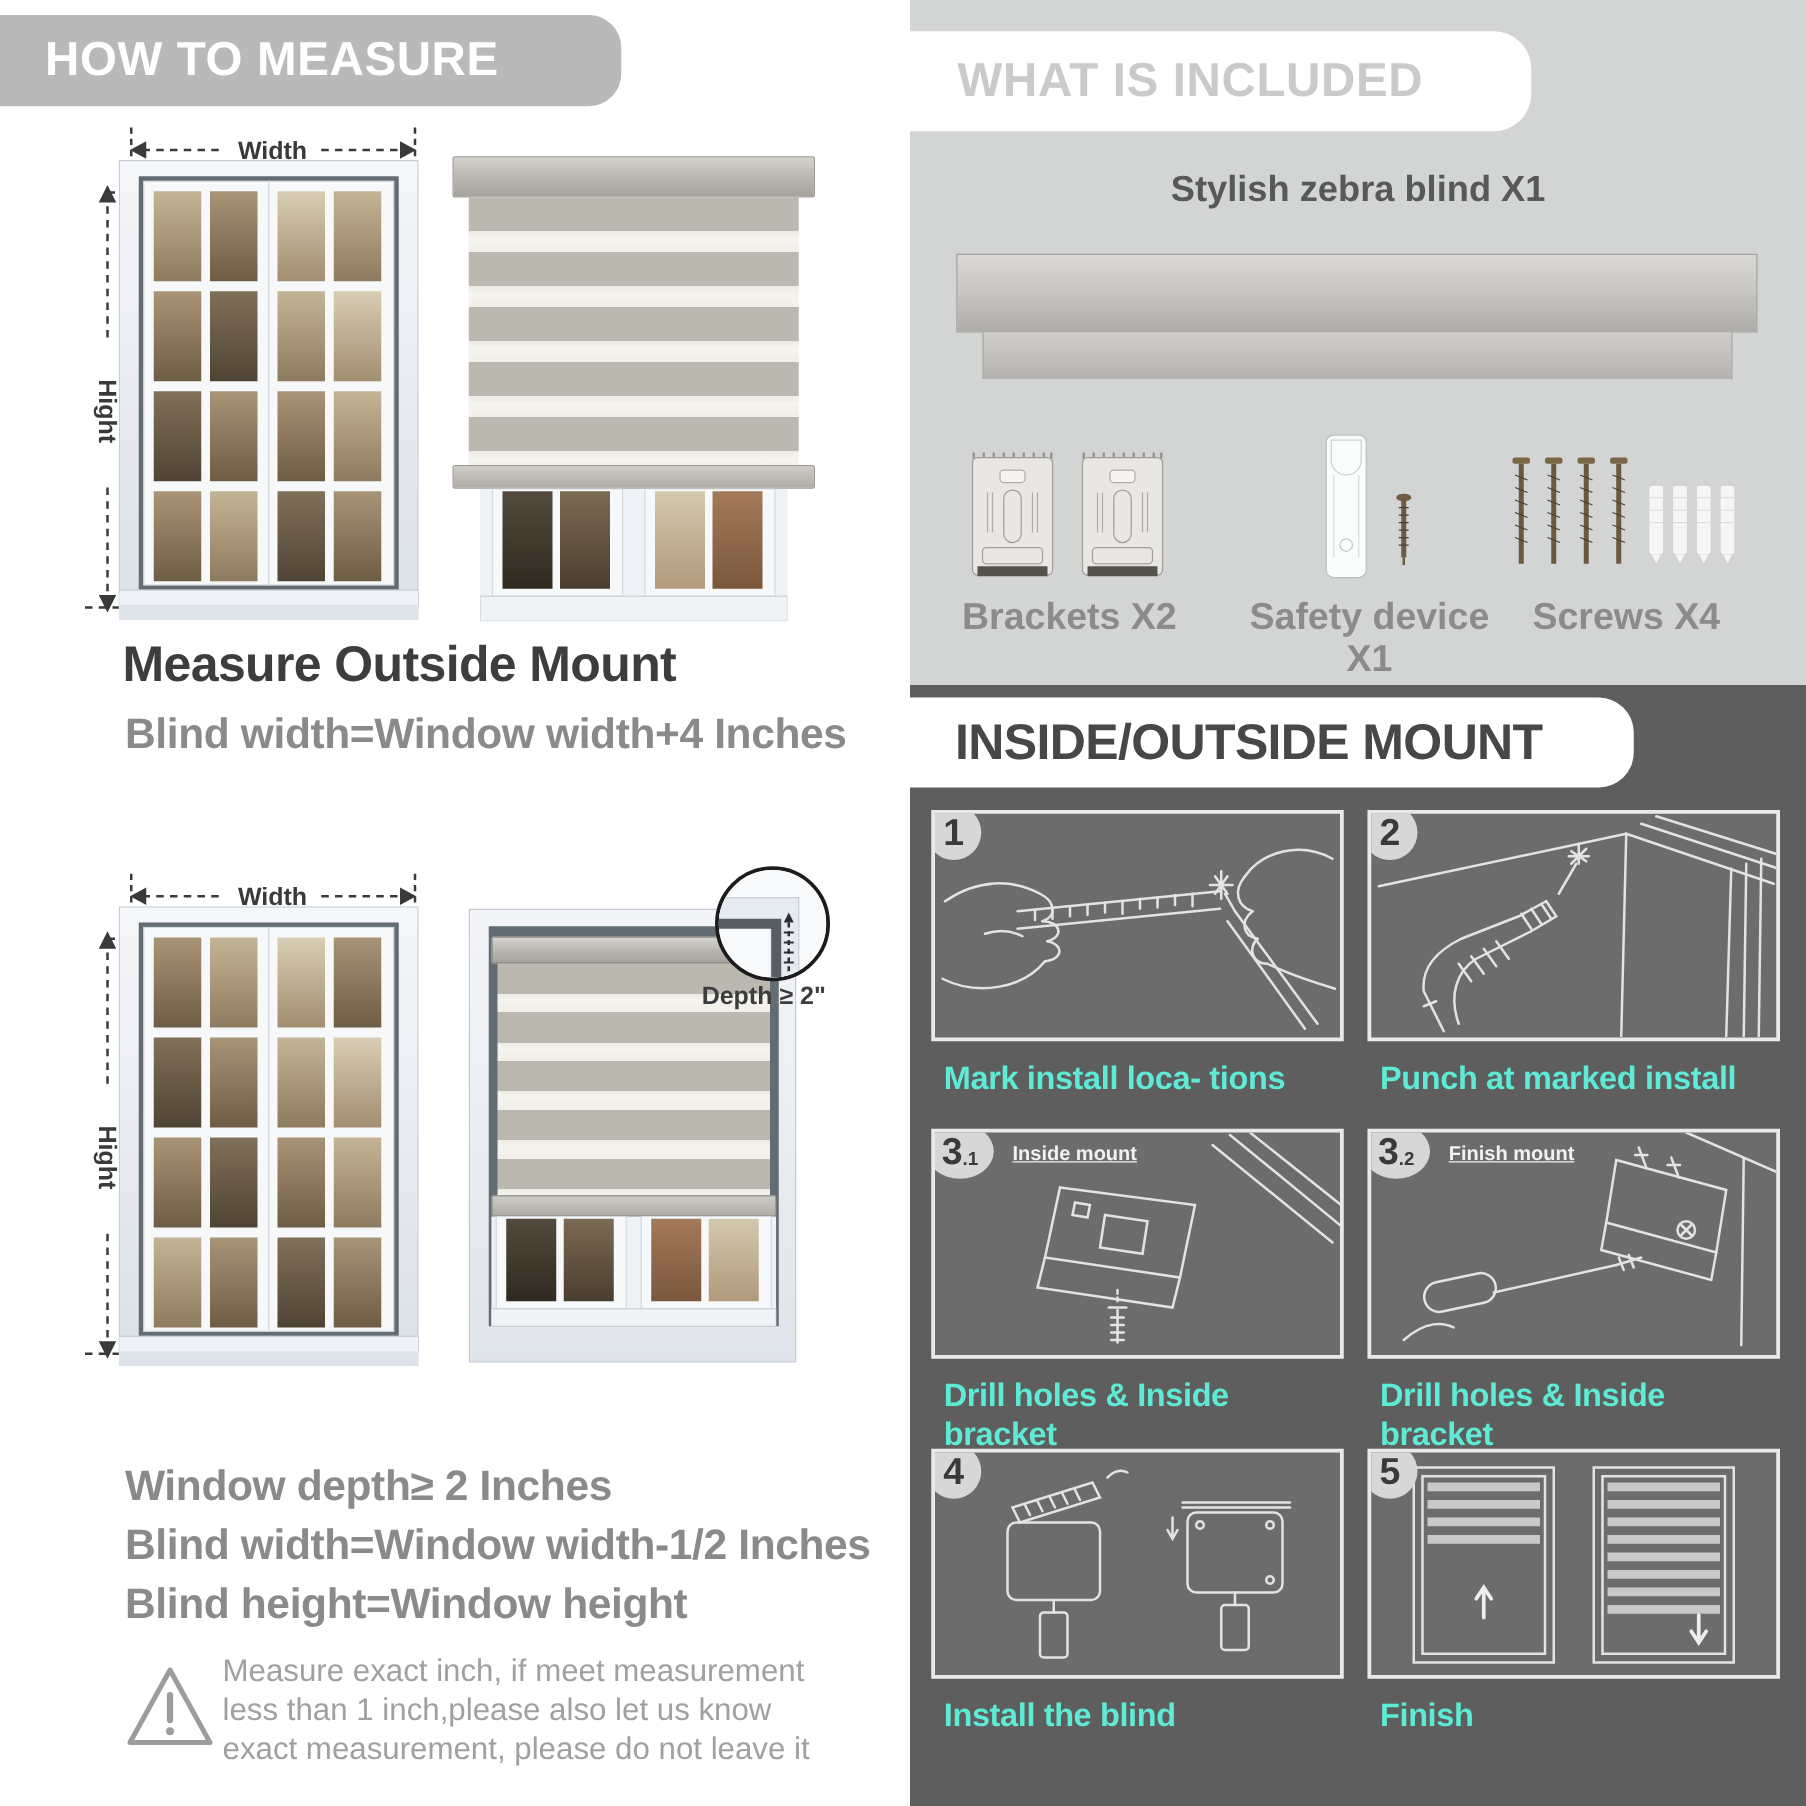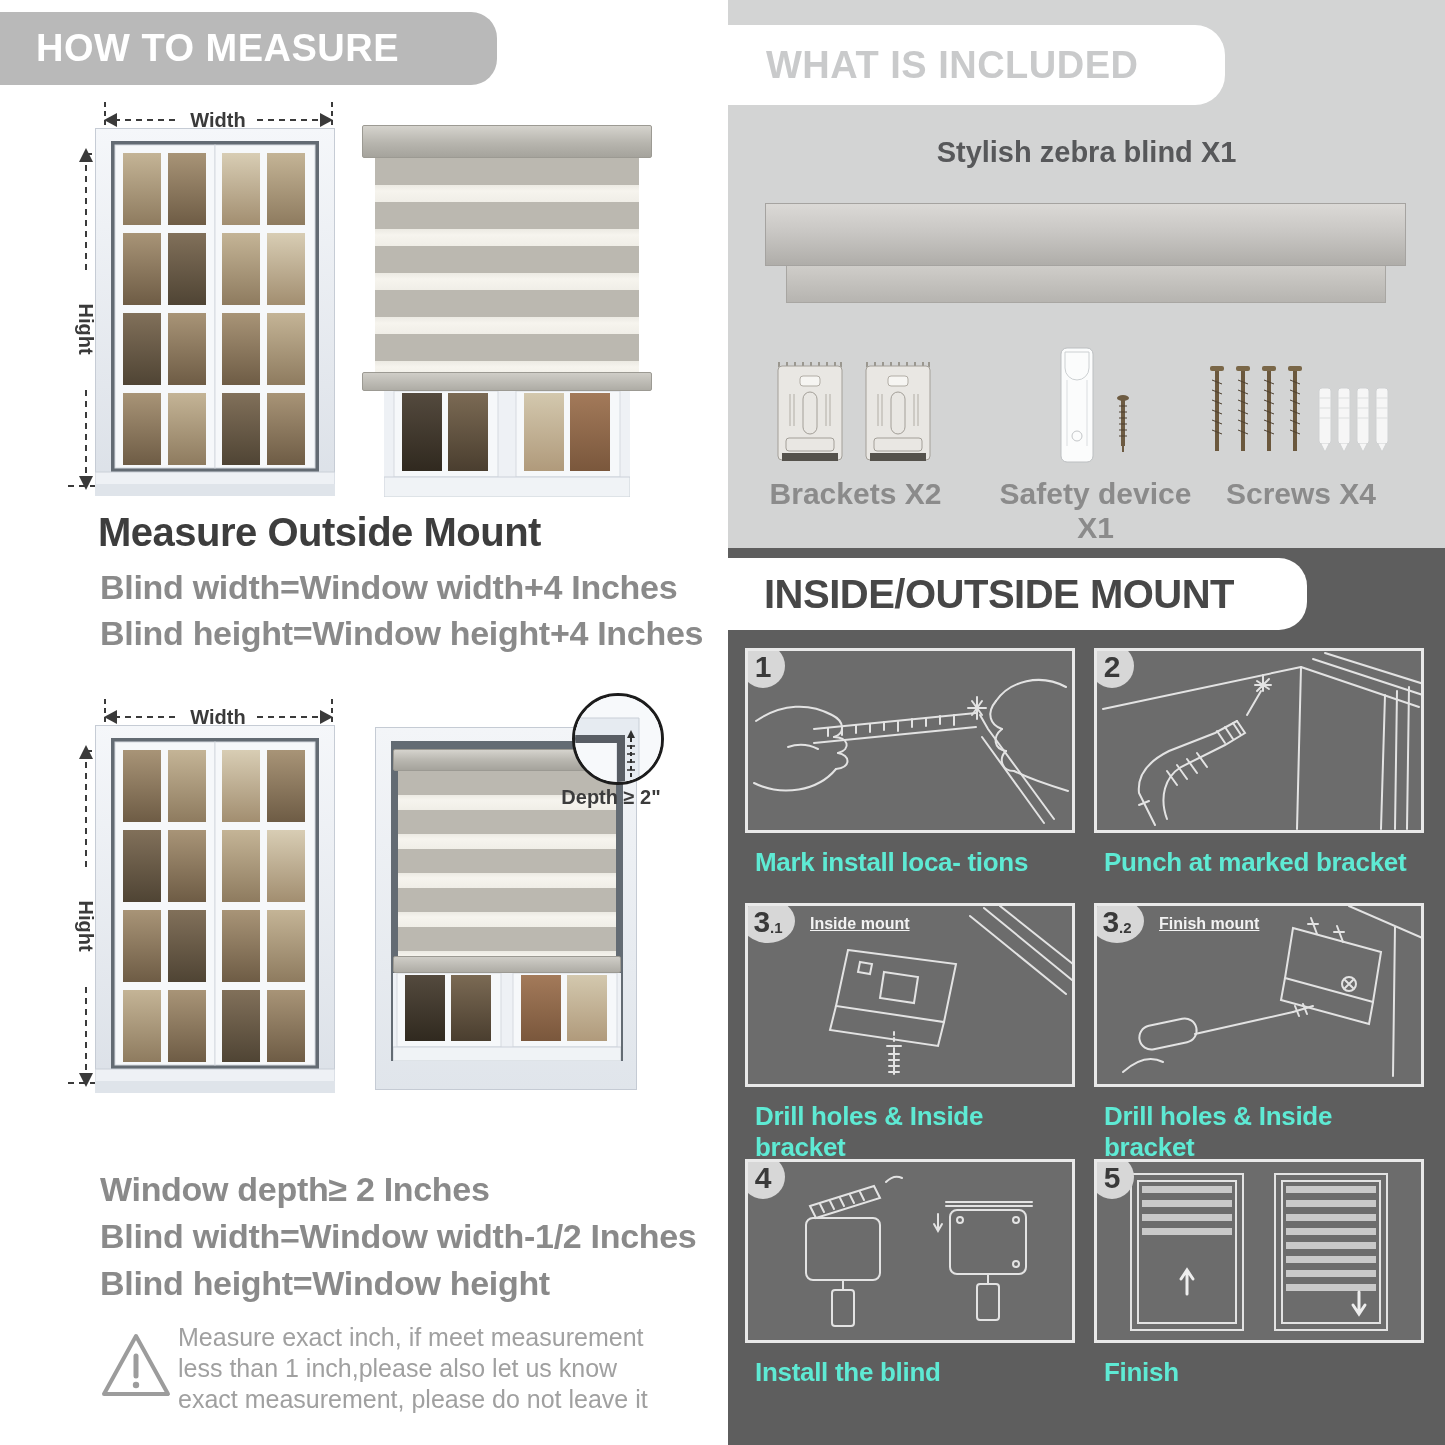--- a/index.html
+++ b/index.html
@@ -181,21 +181,20 @@
       <rect x="18" y="2" width="40" height="78" fill="url(#gpDark1)"></rect>
         <rect x="64" y="2" width="40" height="78" fill="url(#gpDark2)"></rect>
       <rect x="140" y="2" width="40" height="78" fill="url(#gpLight1)"></rect>
         <rect x="186" y="2" width="40" height="78" fill="url(#gpBrick)"></rect>
       <rect x="0" y="86" width="246" height="20" fill="#f0f3f6" stroke="#ccd2d9"></rect>
     </svg>
   </div>
 
   <div class="mtitle" style="left:98px;top:510px">Measure Outside Mount</div>
   <div class="mline" style="left:100px;top:568px">Blind width=Window width+4 Inches</div>
-  <div class="mline" style="left:100px;top:614px">Blind height=Window height+4 Inches</div>
 
   <svg class="abs" style="left:90px;top:697px" width="248" height="40">
     <g stroke="#3a3a3a" fill="none" stroke-width="2">
       <path d="M15,2 V38" stroke-dasharray="5 4"></path>
         <path d="M242,2 V38" stroke-dasharray="5 4"></path>
       <path d="M24,20 H90" stroke-dasharray="6 5"></path>
         <path d="M167,20 H233" stroke-dasharray="6 5"></path>
     </g>
     <path d="M14,20 l13,-7 v14 z" fill="#3a3a3a"></path>
       <path d="M243,20 l-13,-7 v14 z" fill="#3a3a3a"></path>
@@ -393,21 +392,21 @@
             <path d="M58,174 L42,142 C40,124 52,110 72,100 L118,82 L140,70"></path>
             <path d="M140,70 L148,82 L128,94 L84,116 C68,126 62,146 70,168"></path>
             <path d="M120,80 l8,12 M128,76 l8,12 M136,72 l8,12"></path>
             <path d="M70,120 l10,14 M80,114 l10,14 M90,108 l10,14 M100,102 l10,14"></path>
             <path d="M150,64 L164,40"></path>
             <path d="M160,30 l12,8 M172,28 l-12,12 M158,34 h16 M166,24 v16"></path>
             <path d="M52,150 l-10,4"></path>
           </g>
         </svg>
       </div>
-      <div class="step-caption">Punch at marked bracket</div>
+      <div class="step-caption">Punch at marked install</div>
     </div>
 
     <div class="step" style="left:17px;top:355px">
       <div class="step-panel" style="height:184px">
         <div class="badge wide">
           <span class="num">3</span>
             <span class="sub">.1</span>
         </div>
         <div class="step-label">Inside mount</div>
         <svg class="step-svg" width="324" height="178" viewBox="0 0 324 178">

